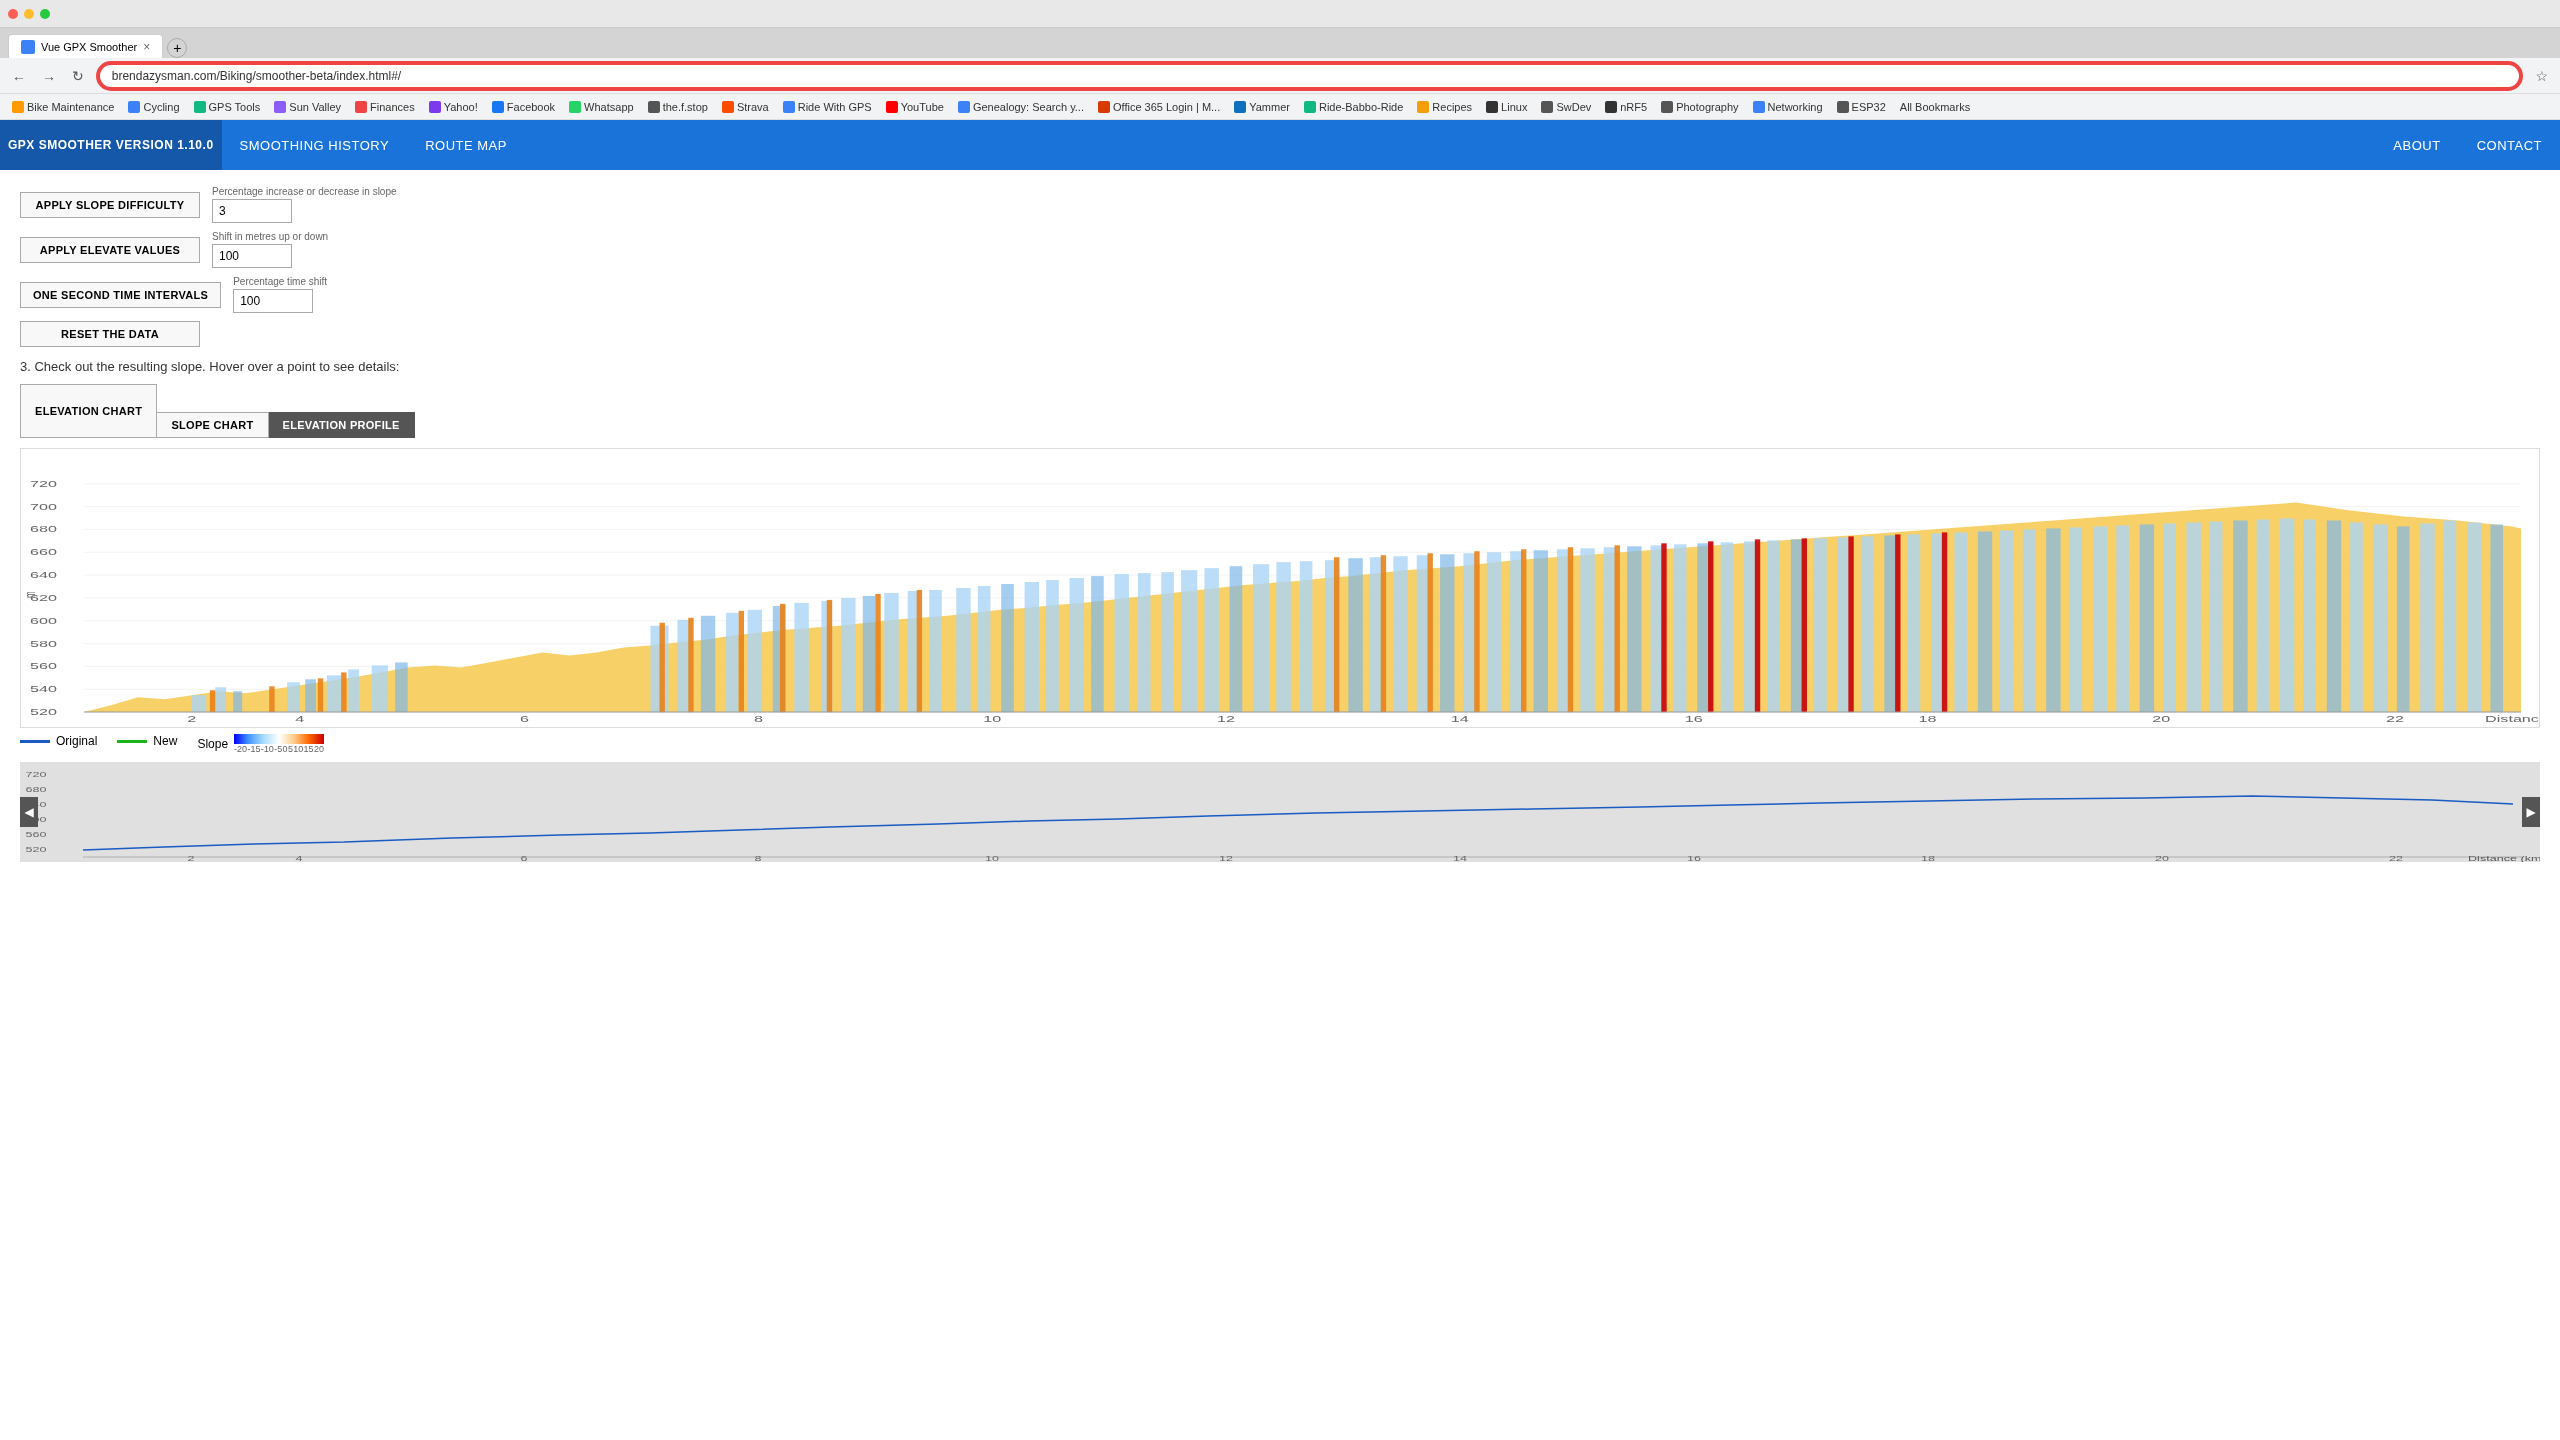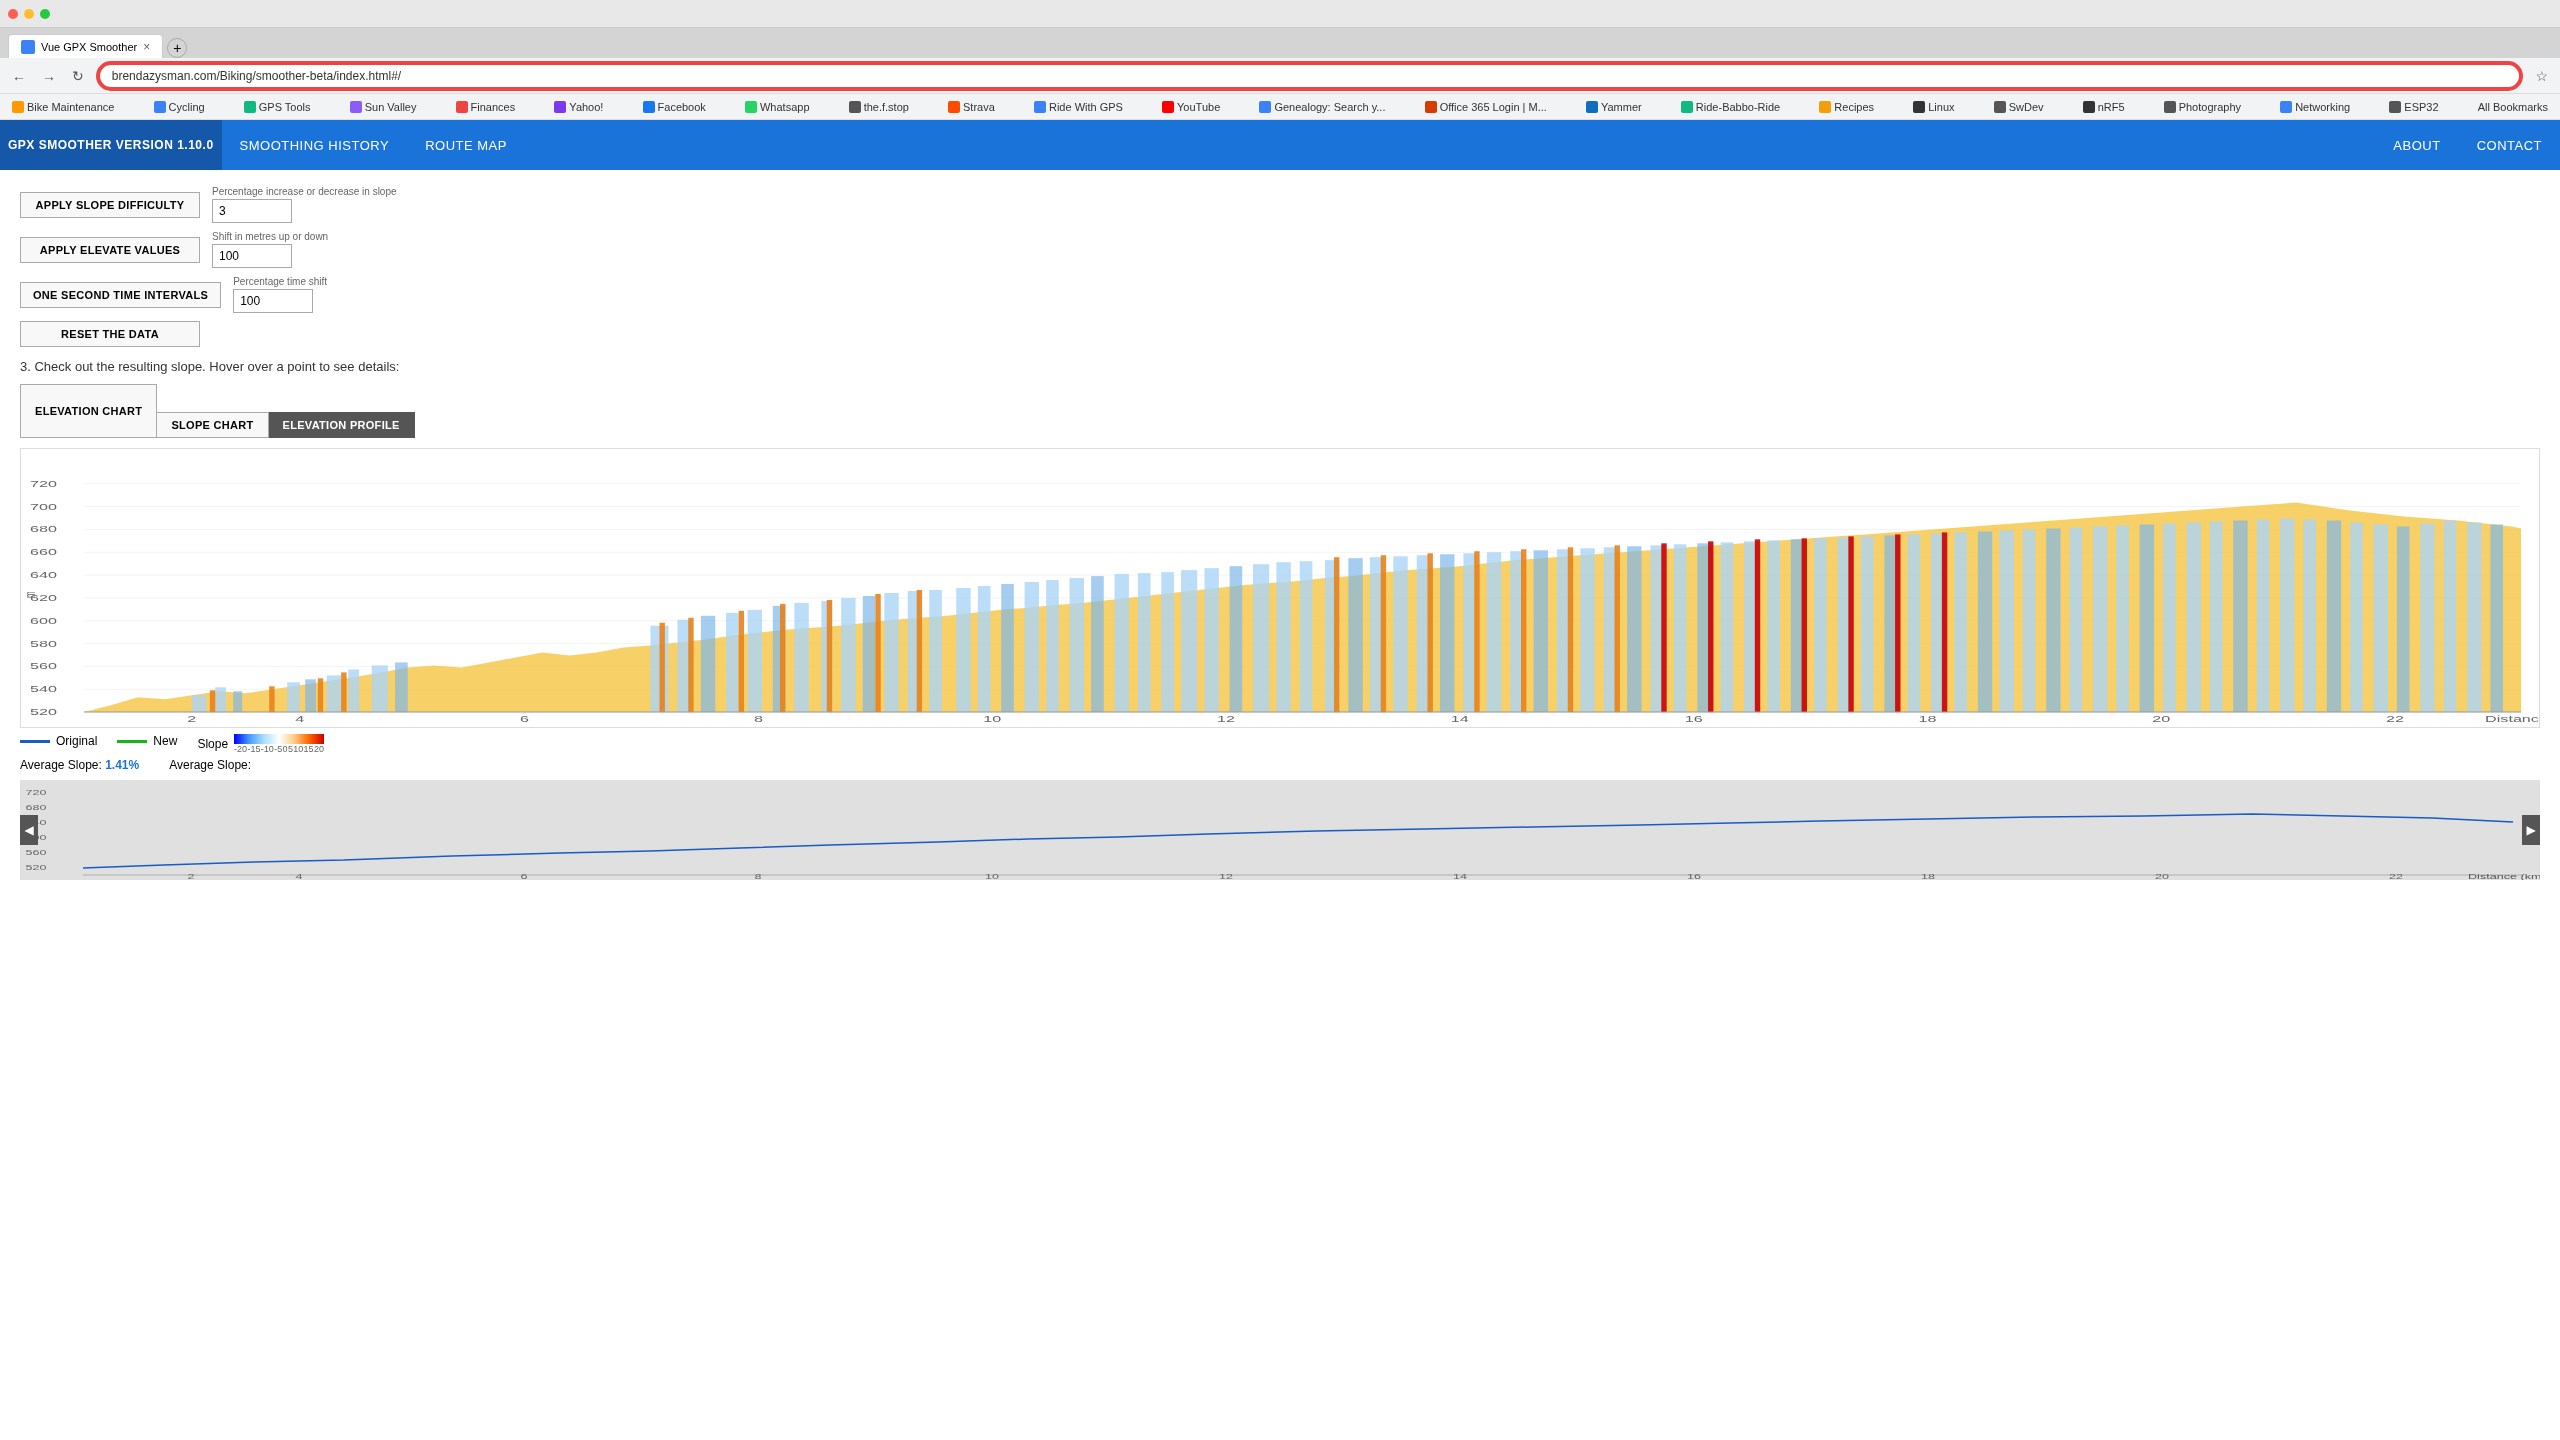--- a/index.html
+++ b/index.html
@@ -59,21 +59,20 @@
 
     .bookmarks-bar {
       background: #f1f3f4;
       height: 26px;
       display: flex;
       align-items: center;
       padding: 0 6px;
       gap: 2px;
       border-bottom: 1px solid #ddd;
       overflow: hidden;
-      justify-content: space-between;
     }
     .bookmark-item {
       display: flex;
       align-items: center;
       gap: 3px;
       padding: 2px 6px;
       border-radius: 3px;
       cursor: pointer;
       font-size: 11px;
       color: #333;
@@ -680,30 +679,20 @@
           <span>0</span>
           <span>5</span>
           <span>10</span>
           <span>15</span>
           <span>20</span>
         </div>
       </div>
     </div>
   </div>
 
-  <div class="avg-slope-section">
-    <div>
-      <span>Average Slope:</span>
-      <span class="avg-slope-value">1.41%</span>
-    </div>
-    <div>
-      <span>Average Slope:</span>
-      <span class="avg-slope-value"></span>
-    </div>
-  </div>
 
   <div class="mini-chart-container">
     <div class="mini-nav-left">◀</div>
     <svg class="mini-chart-svg" viewBox="0 0 1400 100" preserveAspectRatio="none">
 
       <rect x="0" y="0" width="1400" height="100" fill="#e0e0e0"></rect>
 
       <text x="3" y="15" font-size="7" fill="#666">720</text>
       <text x="3" y="30" font-size="7" fill="#666">680</text>
       <text x="3" y="45" font-size="7" fill="#666">640</text>

